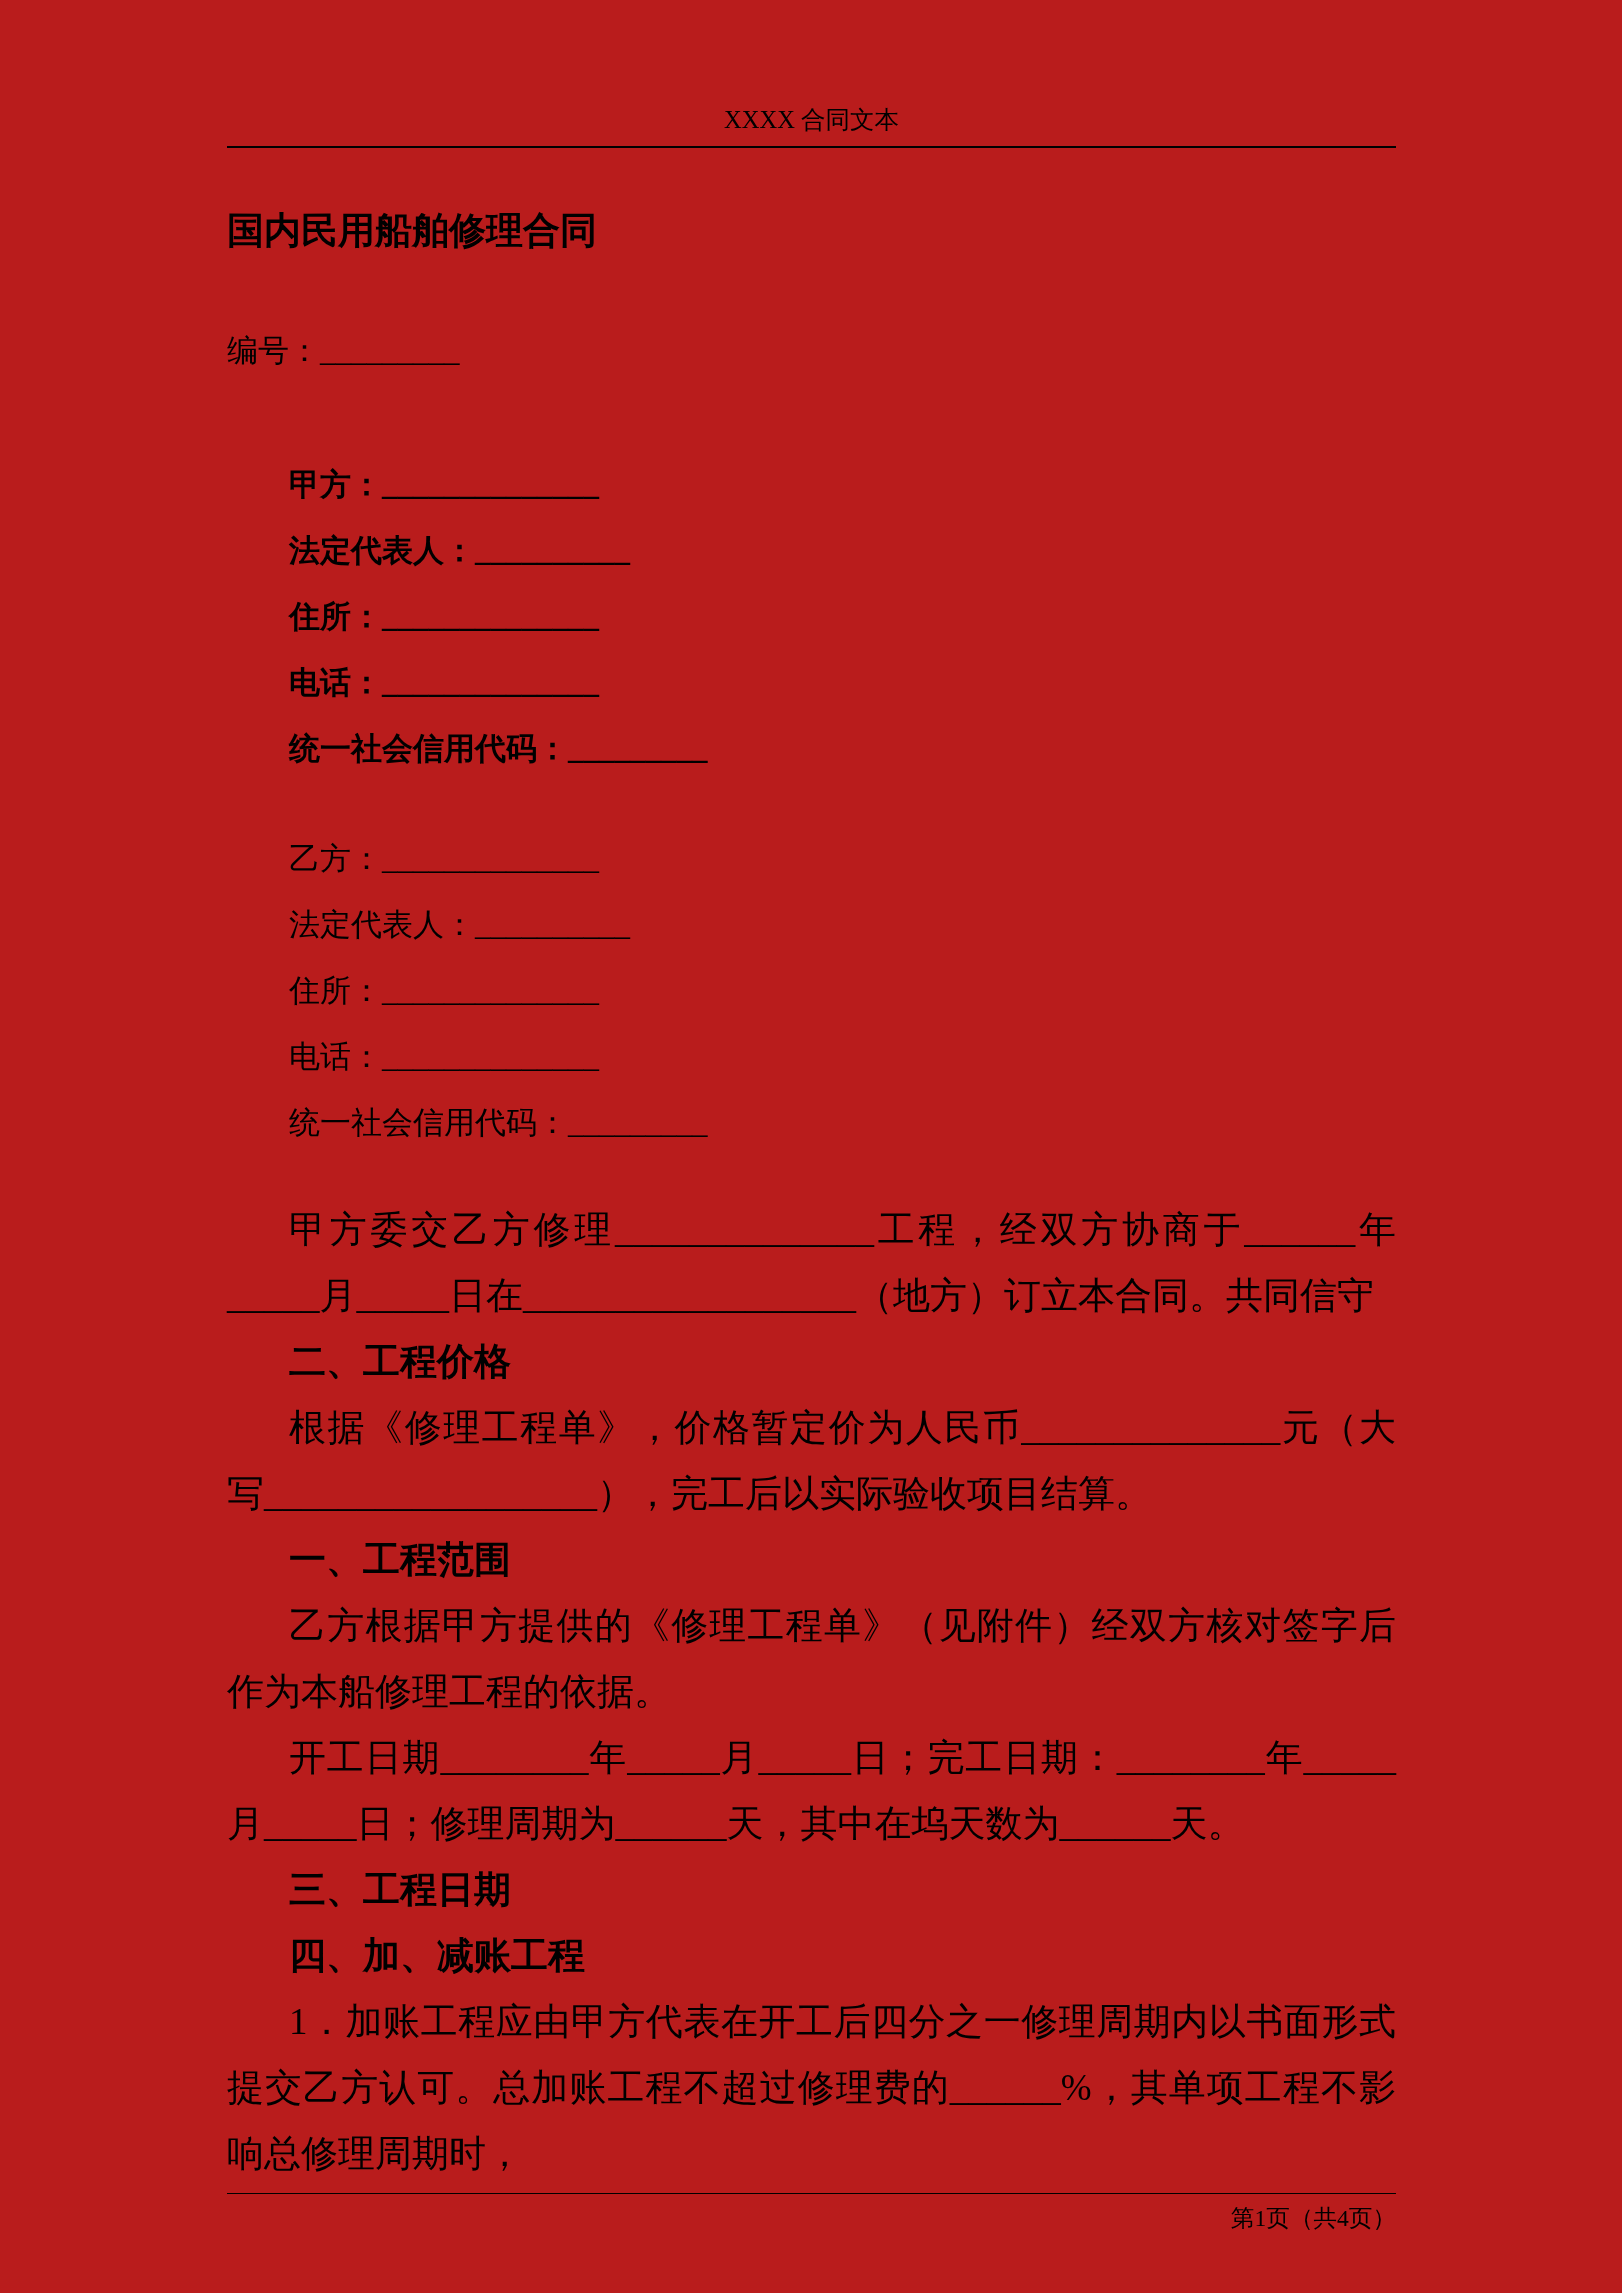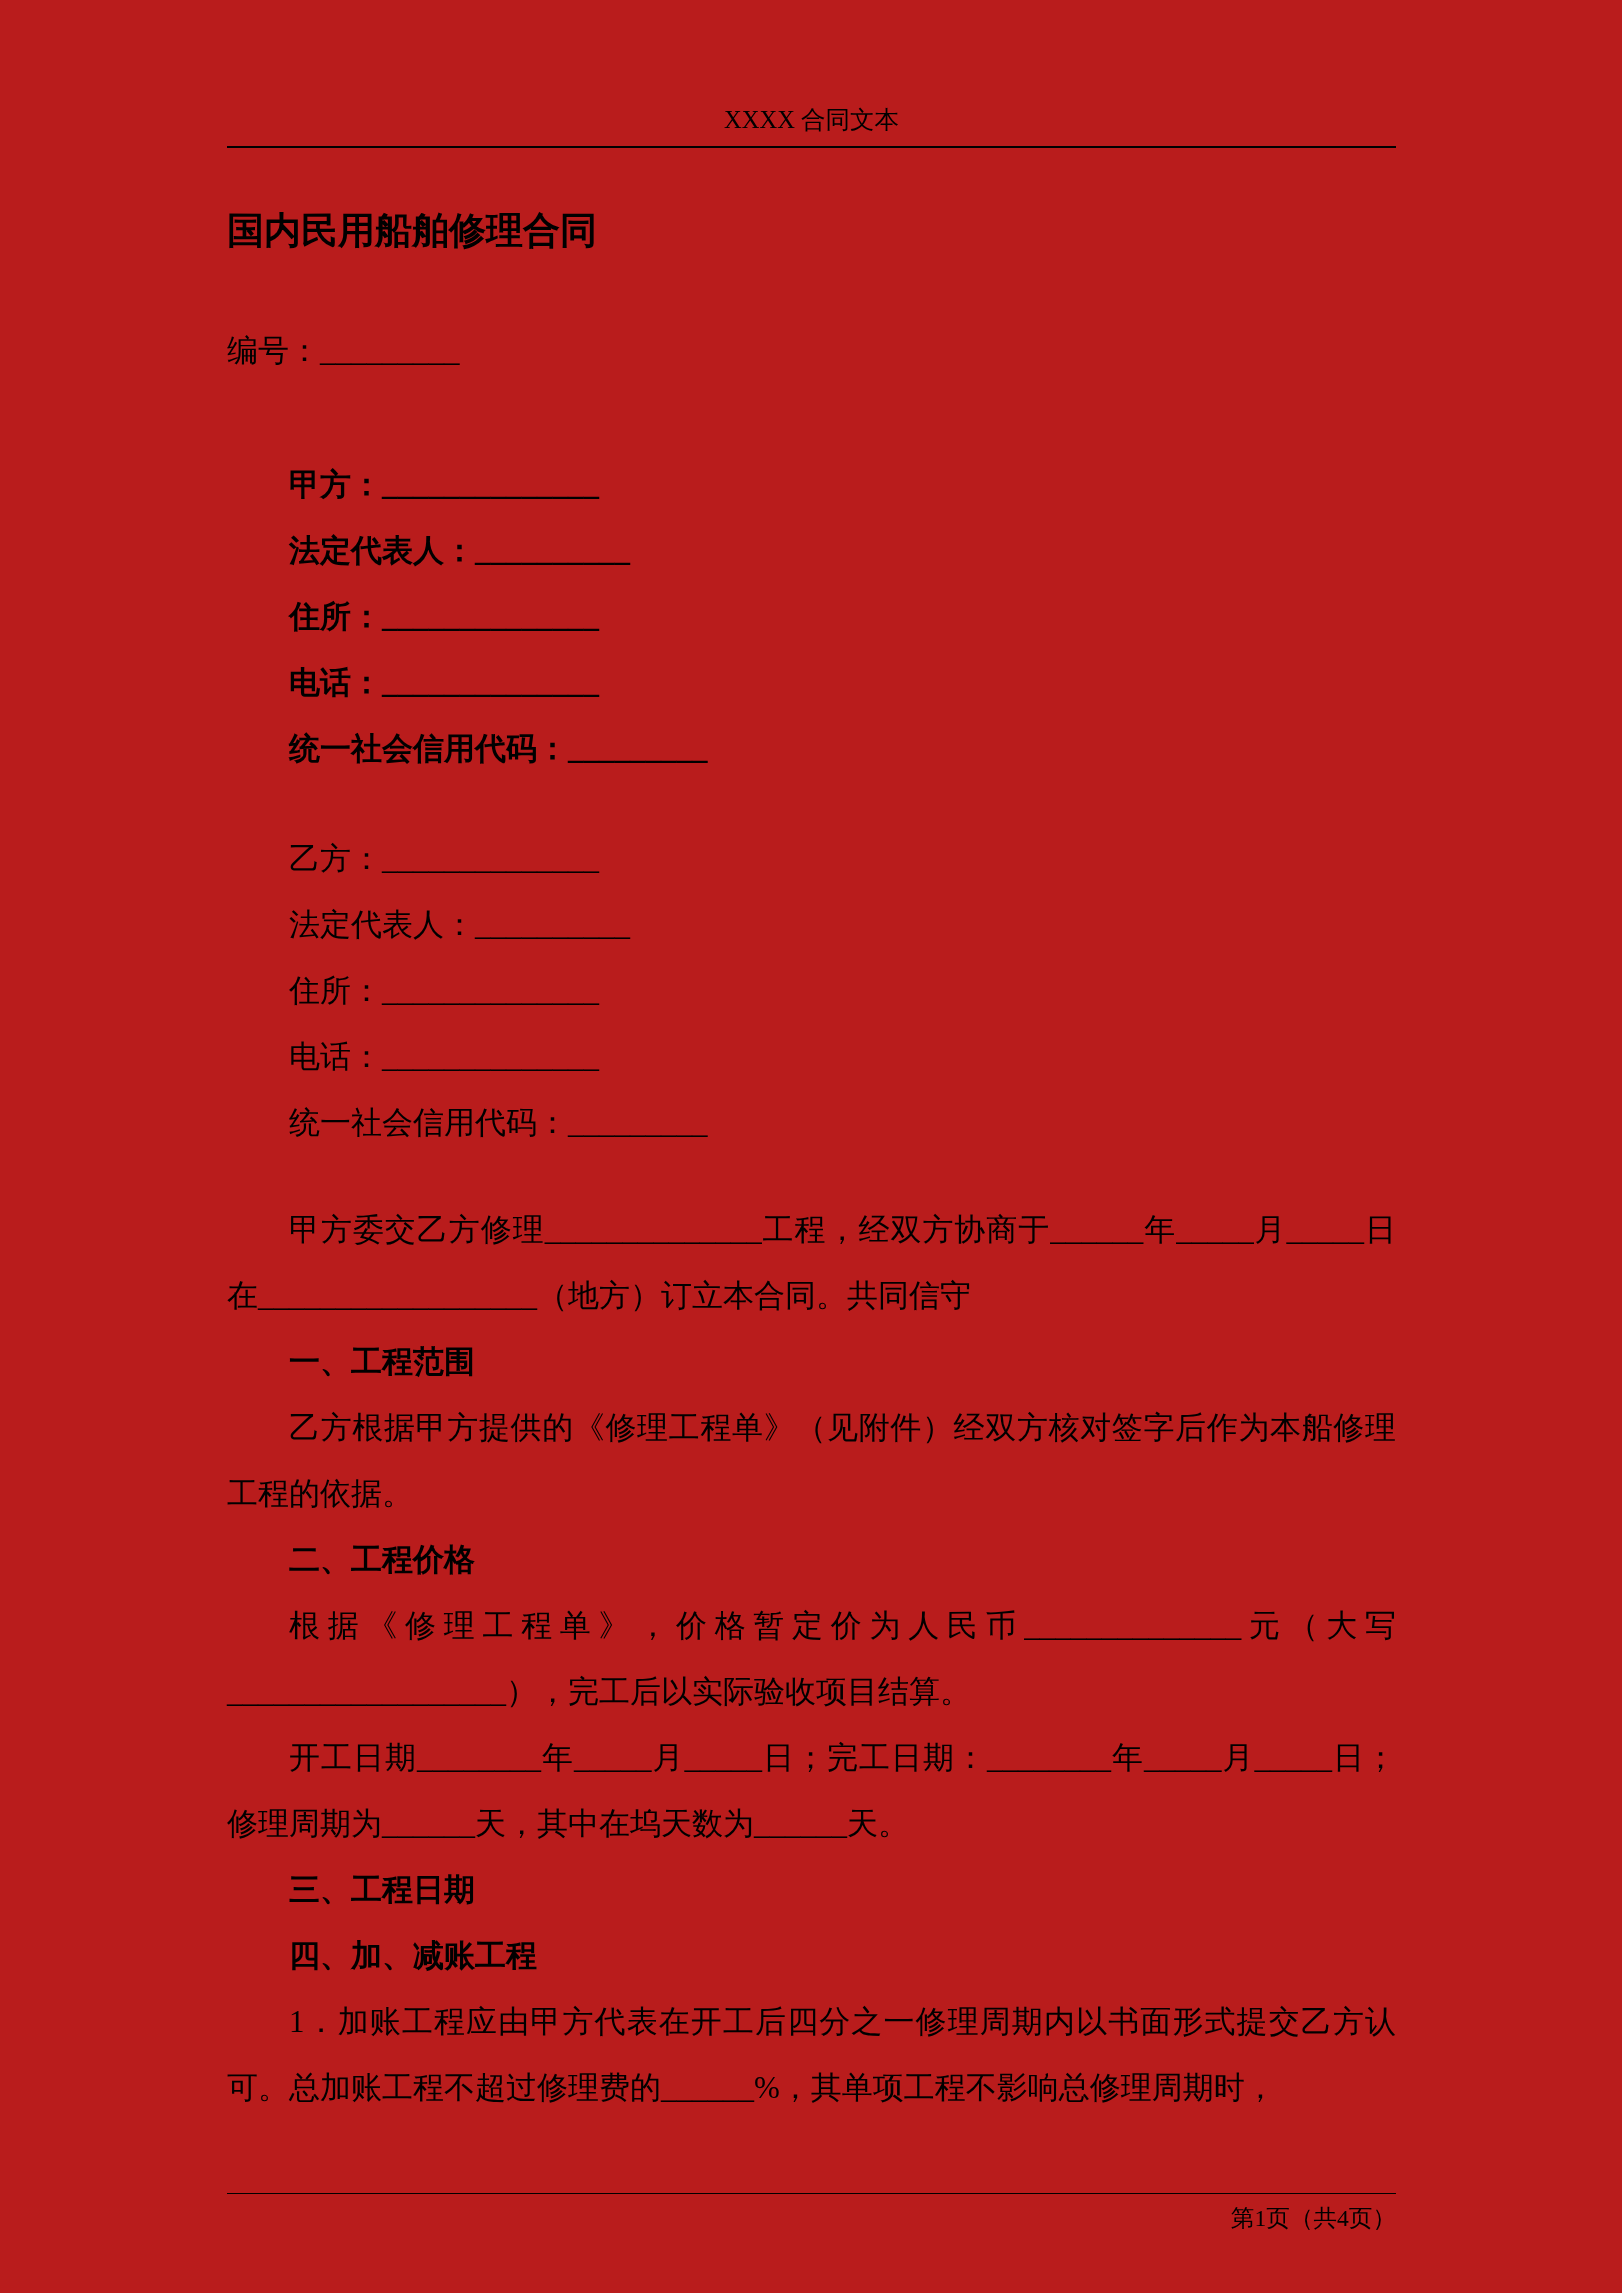--- a/index.html
+++ b/index.html
@@ -43,21 +43,21 @@
   .field-row {
     padding-left: 62px;
     font-size: 31px;
     line-height: 66px;
     white-space: nowrap;
   }
   .field-label { }
   .field-blank { letter-spacing: 0; }
 
   .para {
-    font-size: 31px;
+    font-size: 37px;
     line-height: 66px;
     text-align: justify;
     text-indent: 62px;
     margin: 0;
   }
   .intro { margin-top: 41px; }
   .section-heading {
     font-weight: bold;
     text-align: left;
   }
@@ -101,27 +101,27 @@
       <div class="field-row"><span class="field-label">乙方：</span><span class="field-blank">______________</span></div>
       <div class="field-row"><span class="field-label">法定代表人：</span><span class="field-blank">__________</span></div>
       <div class="field-row"><span class="field-label">住所：</span><span class="field-blank">______________</span></div>
       <div class="field-row"><span class="field-label">电话：</span><span class="field-blank">______________</span></div>
       <div class="field-row"><span class="field-label">统一社会信用代码：</span><span class="field-blank">_________</span></div>
     </div>
 
     <p class="para intro">甲方委交乙方修理______________工程，经双方协商于______年_____月_____日在__________________（地方）订立本合同。共同信守</p>
 
     <div class="section">
-      <p class="para section-heading">一、工程范围</p>
-      <p class="para">乙方根据甲方提供的《修理工程单》（见附件）经双方核对签字后作为本船修理工程的依据。</p>
+      <p class="para section-heading">二、工程价格</p>
+      <p class="para">根据《修理工程单》，价格暂定价为人民币______________元（大写__________________），完工后以实际验收项目结算。</p>
     </div>
 
     <div class="section">
-      <p class="para section-heading">二、工程价格</p>
-      <p class="para">根据《修理工程单》，价格暂定价为人民币______________元（大写__________________），完工后以实际验收项目结算。</p>
+      <p class="para section-heading">一、工程范围</p>
+      <p class="para">乙方根据甲方提供的《修理工程单》（见附件）经双方核对签字后作为本船修理工程的依据。</p>
     </div>
 
     <div class="section">
       <p class="para">开工日期________年_____月_____日；完工日期：________年_____月_____日；修理周期为______天，其中在坞天数为______天。</p>
       <p class="para section-heading">三、工程日期</p>
     </div>
 
     <div class="section">
       <p class="para section-heading">四、加、减账工程</p>
       <p class="para">1．加账工程应由甲方代表在开工后四分之一修理周期内以书面形式提交乙方认可。总加账工程不超过修理费的______%，其单项工程不影响总修理周期时，</p>

